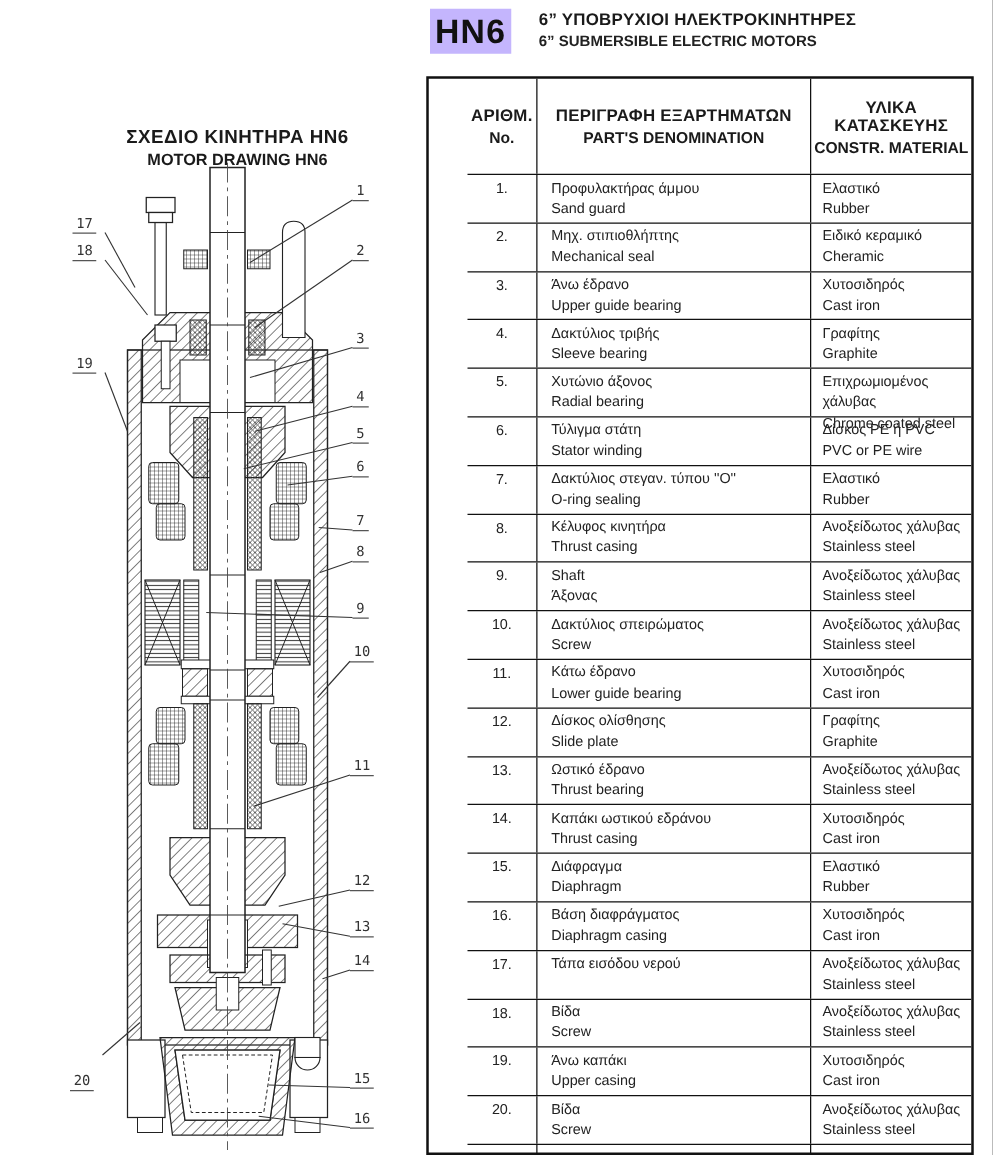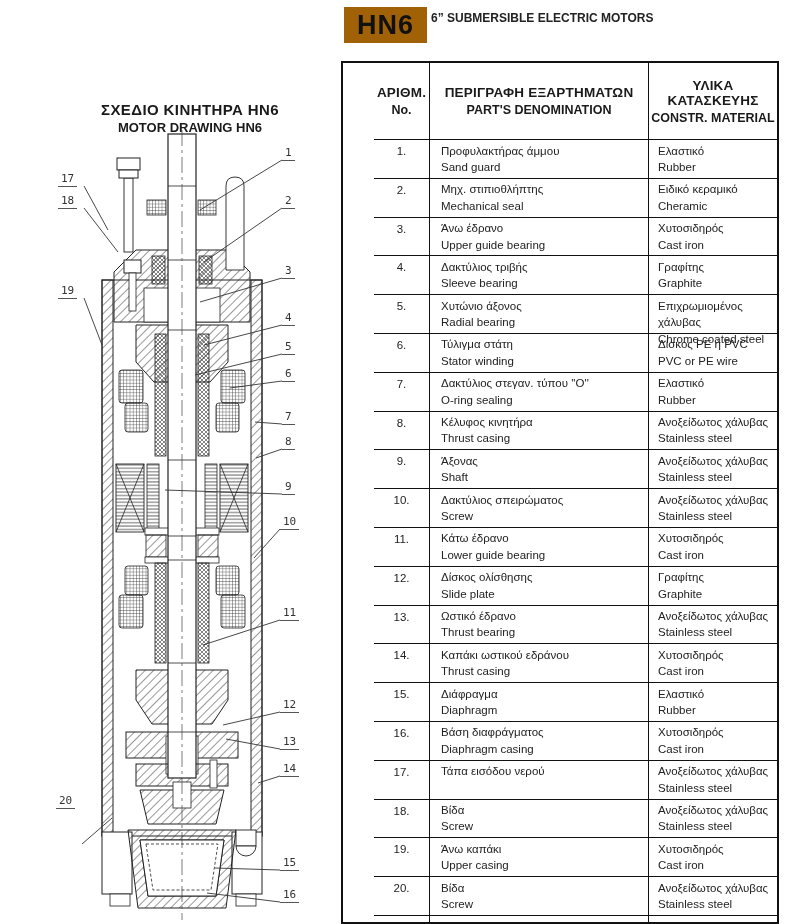--- a/index.html
+++ b/index.html
@@ -4,22 +4,22 @@
 <style>
   html,body { margin:0; padding:0; background:#888; }
   .page {
     position:relative; width:794px; height:924px; margin:0 auto;
     background:#fff; overflow:hidden;
     font-family:"Liberation Sans", sans-serif; color:#1a1a1a;
   }
 
   
   .model-box {
-    position:absolute; left:344px; top:7px; width:83px; height:36px;
-    background:#a16207; color:#111; font-weight:bold; font-size:27px;
+    position:absolute; left:344px; top:7px; width:65px; height:36px;
+    background:#c4b5fd; color:#111; font-weight:bold; font-size:27px;
     display:flex; align-items:center; justify-content:center; letter-spacing:1px;
   }
   .head-titles { position:absolute; left:431px; top:8px; }
   .head-el { font-size:13.5px; font-weight:bold; letter-spacing:.2px; }
   .head-en { font-size:12px;  font-weight:bold; margin-top:3px; color:#222; }
 
   
   .draw-title { position:absolute; left:40px; top:82px; width:300px; text-align:center; }
   .draw-title .t1 { font-size:15px; font-weight:bold; letter-spacing:.4px;margin-top:19px; }
   .draw-title .t2 { font-size:13px; font-weight:bold; margin-top:2px; }
@@ -54,20 +54,21 @@
   .td.c-part { padding-left:11px; }
   .td.c-mat  { padding-left:9px; }
 </style>
 </head>
 <body>
 
 <div class="page">
 
   <div class="model-box">HN6</div>
   <div class="head-titles">
+    <div class="head-el">6” ΥΠΟΒΡΥΧΙΟΙ ΗΛΕΚΤΡΟΚΙΝΗΤΗΡΕΣ</div>
     <div class="head-en">6” SUBMERSIBLE ELECTRIC MOTORS</div>
   </div>
 
   <div class="draw-title">
     <div class="t1">ΣΧΕΔΙΟ ΚΙΝΗΤΗΡΑ HN6</div>
     <div class="t2">MOTOR DRAWING HN6</div>
   </div>
 
   <div class="drawing">
     <svg width="300" height="794" viewBox="0 0 300 794">
@@ -207,21 +208,21 @@
         <div class="callout" style="left: 240px; top: 385px;">10</div>
         <div class="callout" style="left: 240px; top: 476px;">11</div>
         <div class="callout" style="left: 240px; top: 568px;">12</div>
         <div class="callout" style="left: 240px; top: 605px;">13</div>
         <div class="callout" style="left: 240px; top: 632px;">14</div>
         <div class="callout" style="left: 240px; top: 726px;">15</div>
         <div class="callout" style="left: 240px; top: 758px;">16</div>
         <div class="callout" style="left: 18px; top: 42px;">17</div>
         <div class="callout" style="left: 18px; top: 64px;">18</div>
         <div class="callout" style="left: 18px; top: 154px;">19</div>
-        <div class="callout" style="left: 16px; top: 664px;">20</div>
+        <div class="callout" style="left: 16px; top: 728px;">20</div>
       </div>
   </div>
 
   <div class="parts-table">
     <div class="tr head">
       <div class="th c-no">
         <div class="l1">ΑΡΙΘΜ.</div>
         <div class="l2">No.</div>
       </div>
       <div class="th c-part">
@@ -326,22 +327,22 @@
     </div>
     <div class="td c-mat">
       <div>Ανοξείδωτος χάλυβας</div>
       <div>Stainless steel</div>
     </div>
   </div>
 
   <div class="tr body-row">
     <div class="td c-no">9.</div>
     <div class="td c-part">
+      <div>Shaft</div>
       <div>Άξονας</div>
-      <div>Shaft</div>
     </div>
     <div class="td c-mat">
       <div>Ανοξείδωτος χάλυβας</div>
       <div>Stainless steel</div>
     </div>
   </div>
 
   <div class="tr body-row">
     <div class="td c-no">10.</div>
     <div class="td c-part">

